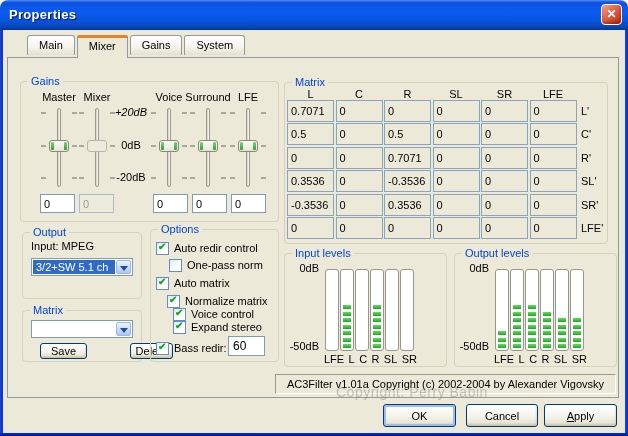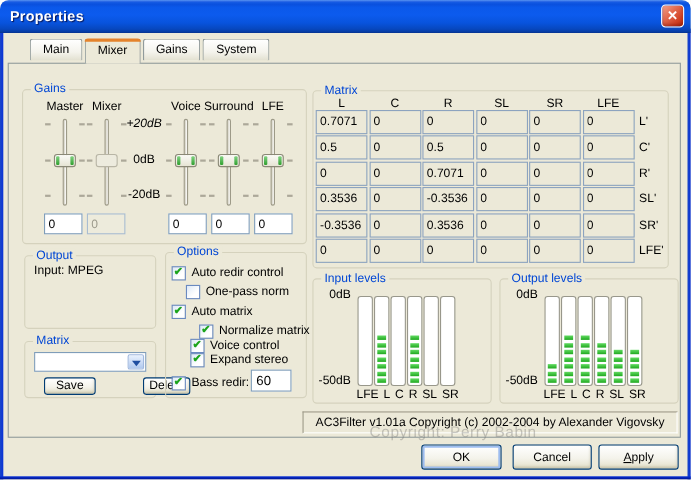--- a/index.html
+++ b/index.html
@@ -244,20 +244,26 @@
         <div class="mx-rl">R'</div>
         <div class="mx-rl">SL'</div>
         <div class="mx-rl">SR'</div>
         <div class="mx-rl">LFE'</div>
       </div>
   </div>
 
   <div class="groupbox" id="output-box">
     <span class="gb-label">Output</span>
     <div class="out-input-label">Input: MPEG</div>
+    <div class="combo" id="combo-format">
+      <span class="combo-text selected">3/2+SW 5.1 ch</span>
+      <span class="combo-arrow">
+          <i class="chev"></i>
+        </span>
+    </div>
   </div>
 
   <div class="groupbox" id="presets-box">
     <span class="gb-label">Matrix</span>
     <div class="combo" id="combo-preset">
       <span class="combo-text"></span>
       <span class="combo-arrow">
           <i class="chev"></i>
         </span>
     </div>
@@ -277,21 +283,21 @@
         <span class="cb-label">Auto redir control</span>
       </div>
       <div class="opt-row" style="left: 18px; top: 28px;">
         <span class="checkbox"></span>
         <span class="cb-label">One-pass norm</span>
       </div>
       <div class="opt-row" style="left: 5px; top: 46px;">
         <span class="checkbox checked"></span>
         <span class="cb-label">Auto matrix</span>
       </div>
-      <div class="opt-row" style="left: 30px; top: 64px; justify-content: space-between;">
+      <div class="opt-row" style="left: 16px; top: 64px; justify-content: space-between;">
         <span class="checkbox checked"></span>
         <span class="cb-label">Normalize matrix</span>
       </div>
       <div class="opt-row" style="left: 22px; top: 77px;">
         <span class="checkbox checked"></span>
         <span class="cb-label">Voice control</span>
       </div>
       <div class="opt-row" style="left: 22px; top: 90px;">
         <span class="checkbox checked"></span>
         <span class="cb-label">Expand stereo</span>

